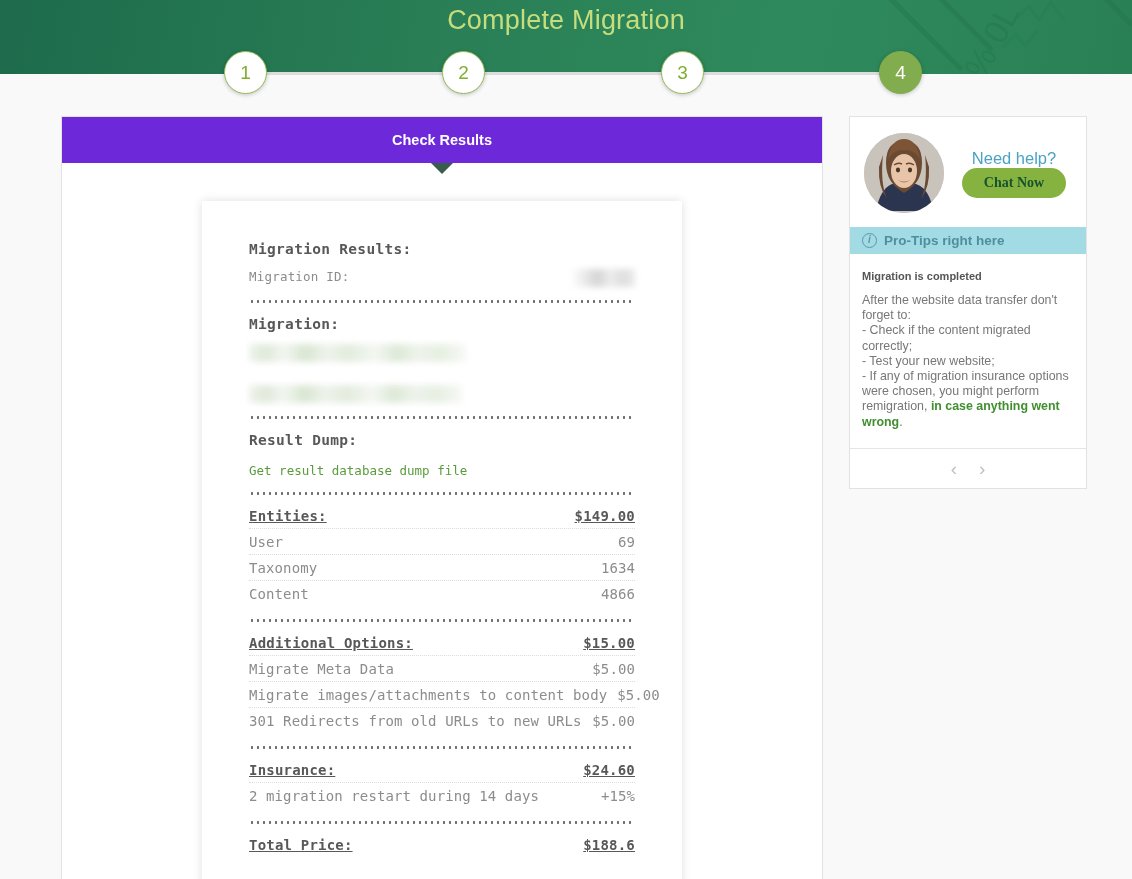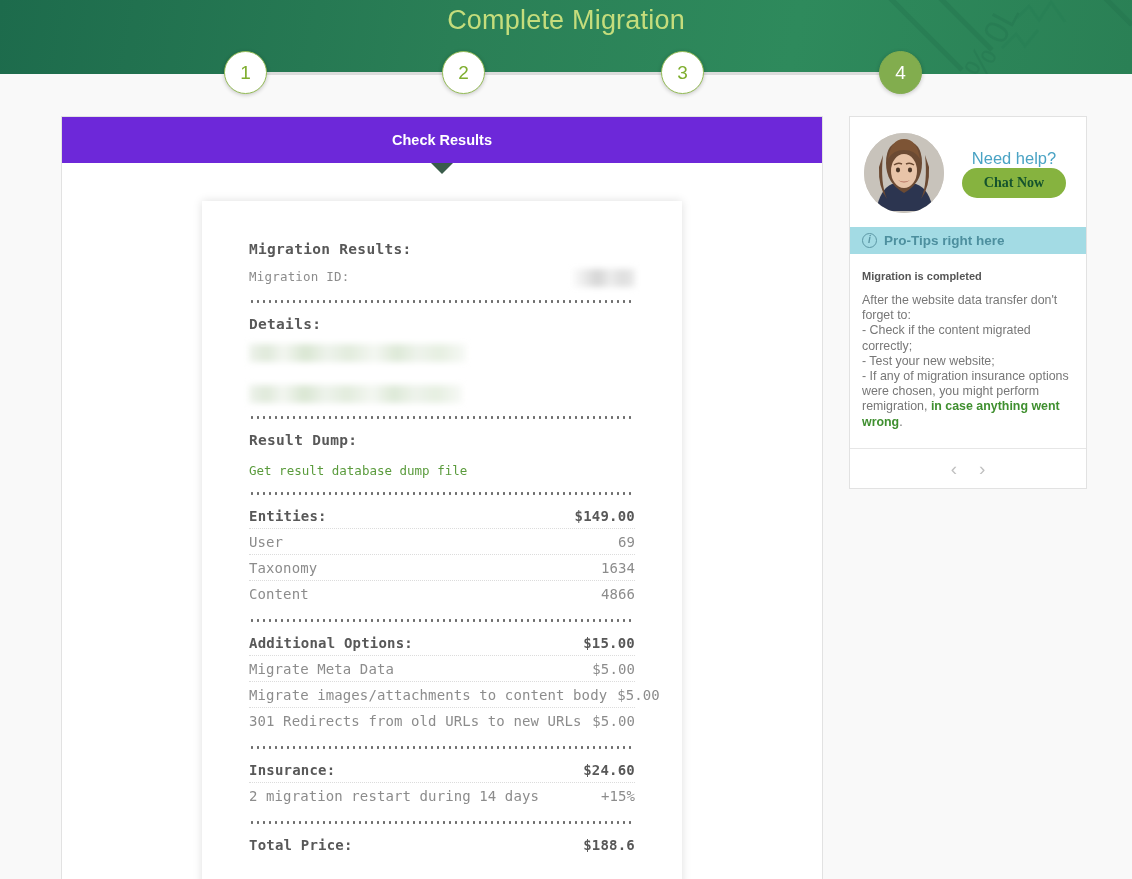--- a/index.html
+++ b/index.html
@@ -199,20 +199,21 @@
 
   .sec-head {
     display: flex;
     justify-content: space-between;
     align-items: baseline;
     font-size: 14px;
     font-weight: bold;
     color: #585858;
     letter-spacing: .2px;
     padding-bottom: 4px;
+    text-decoration: underline;
   }
   .line-row {
     display: flex;
     justify-content: space-between;
     align-items: baseline;
     font-size: 14px;
     color: #8c8c8c;
     padding: 5px 0 4px 0;
     border-top: 1px dotted #dcdcdc;
     letter-spacing: .1px;
@@ -361,21 +362,21 @@
 
         <div class="r-title">Migration Results:</div>
 
         <div class="row">
           <span class="r-sub">Migration ID:</span>
           <span class="blur-block blur-id"></span>
         </div>
 
         <div class="dots-hr"></div>
 
-        <div class="r-title">Details:</div>
+        <div class="r-title">Migration:</div>
         <div class="blur-block blur-url blur-url-1"></div>
 
         <div class="gap-16"></div>
 
         <div class="blur-block blur-url blur-url-2"></div>
 
         <div class="dots-hr"></div>
 
         <div class="r-title">Result Dump:</div>
         <a class="link-green">Get result database dump file</a>

